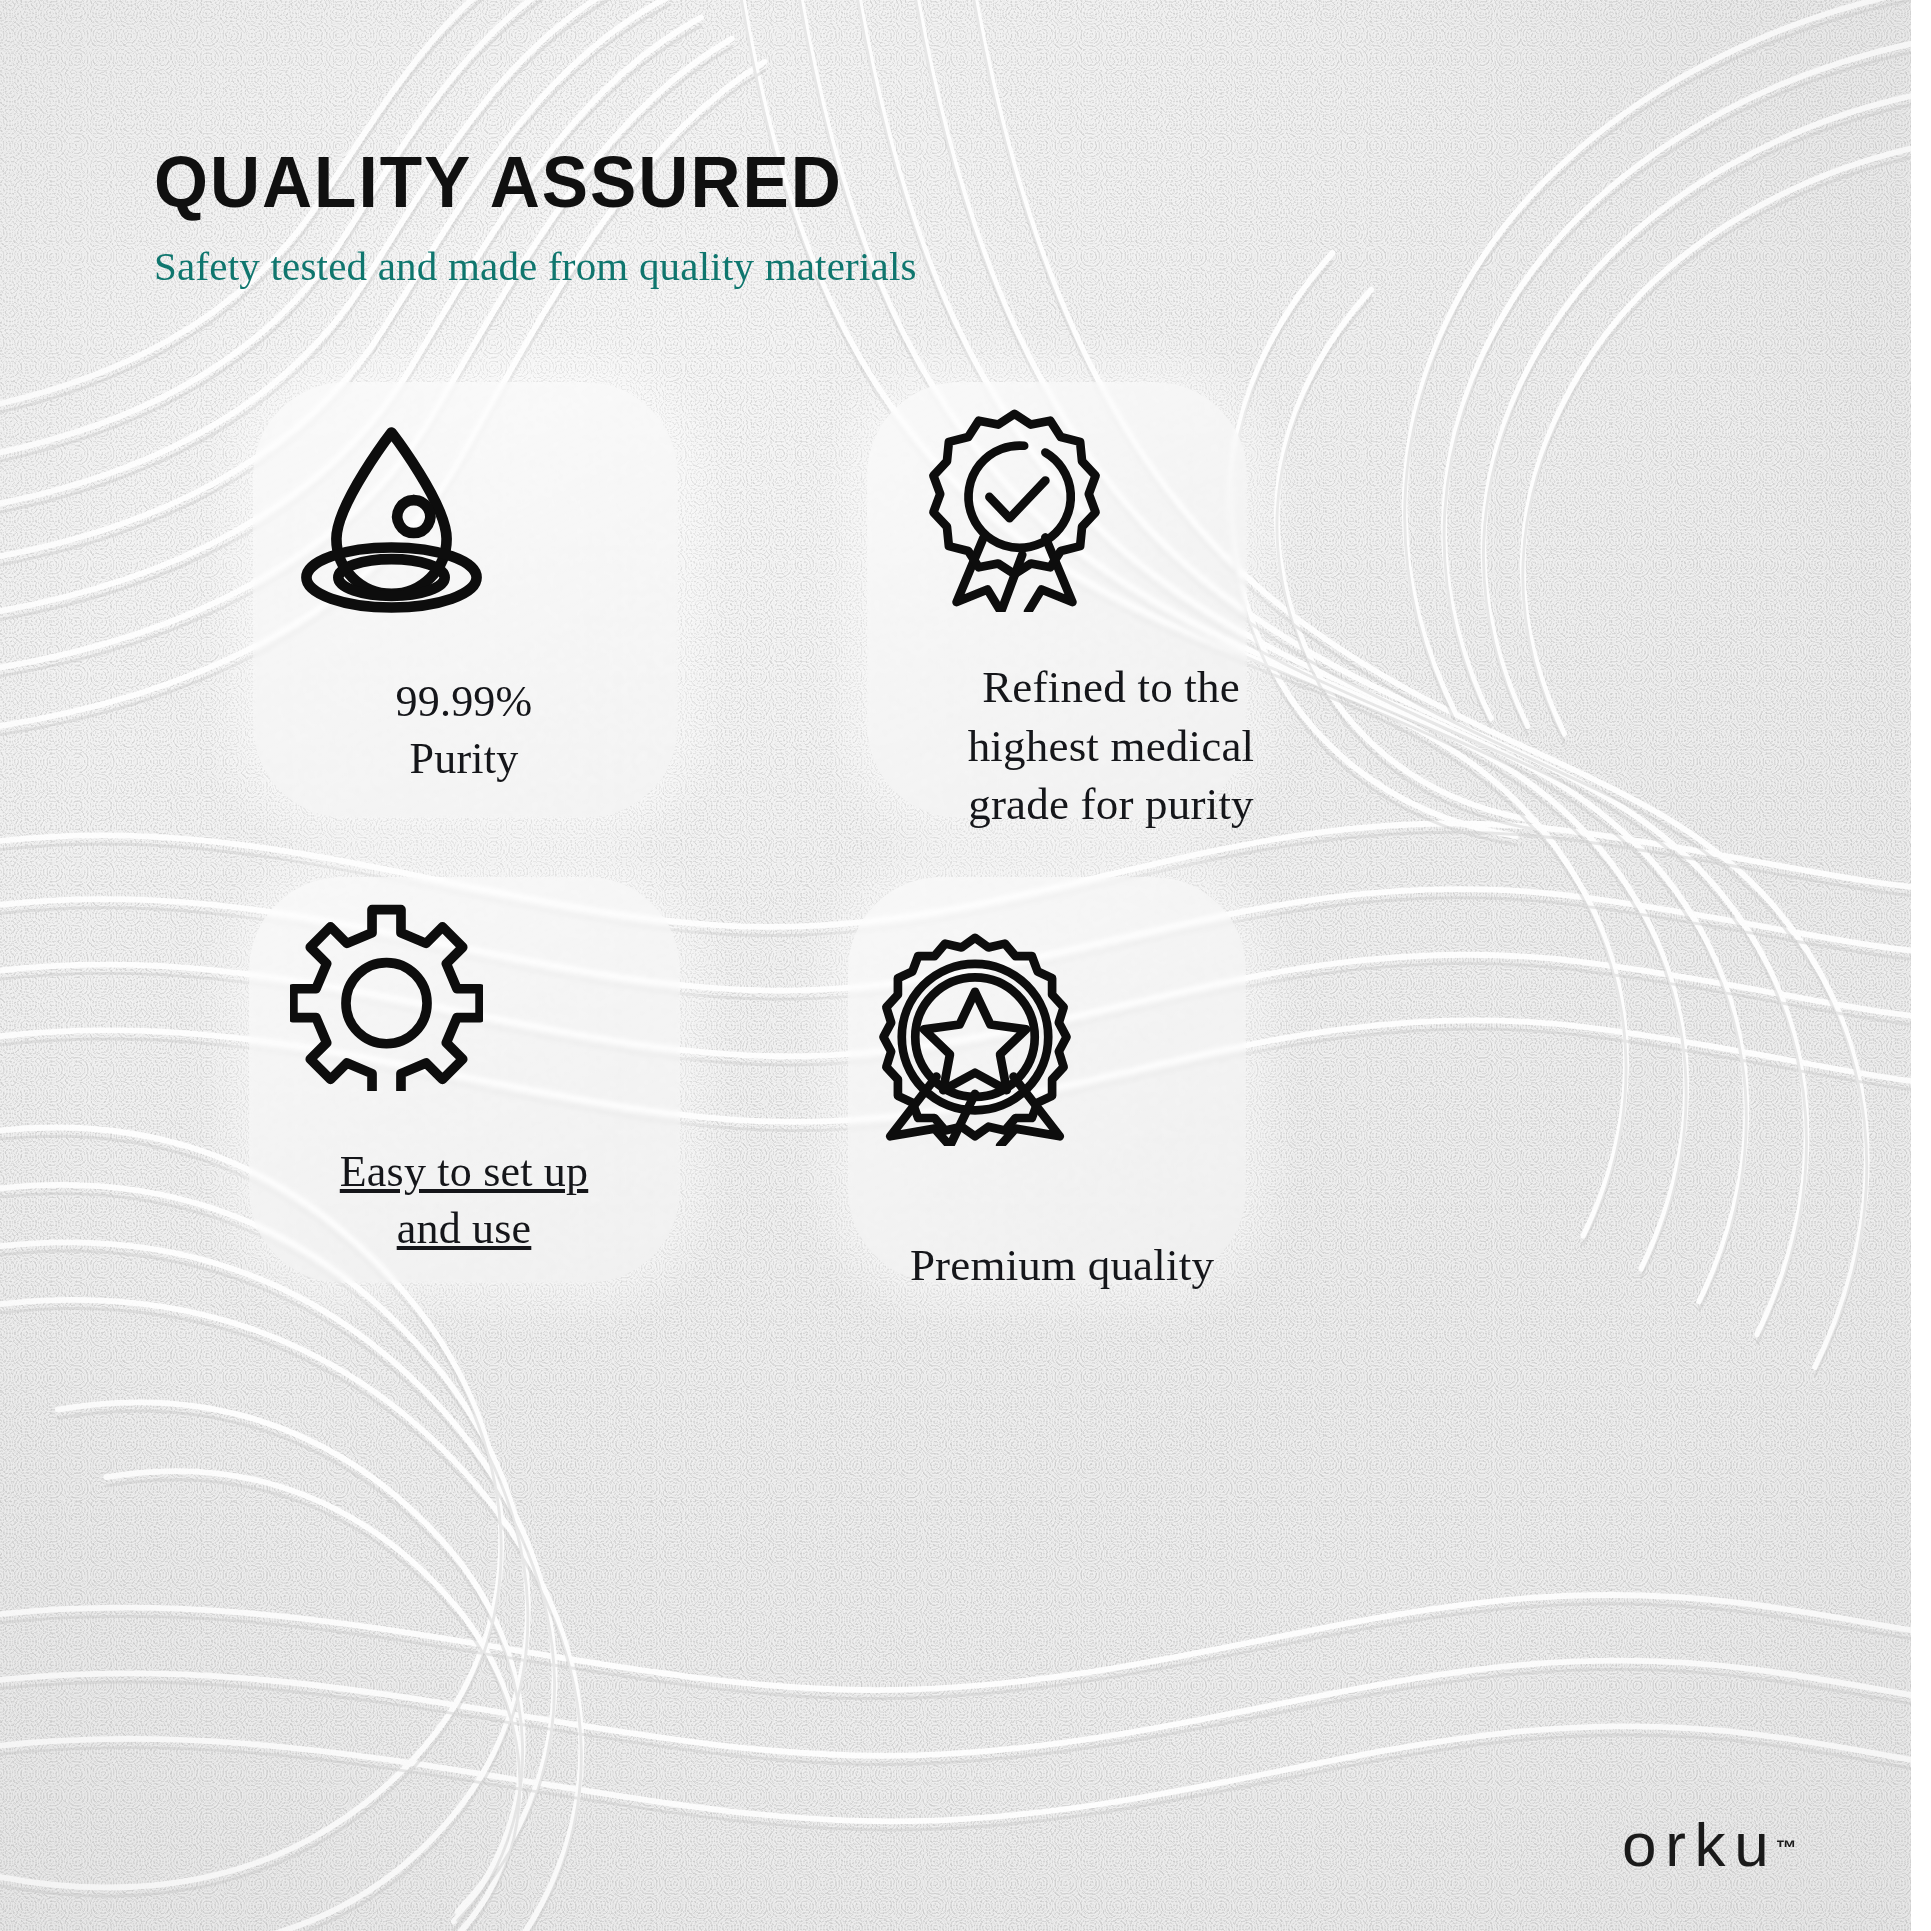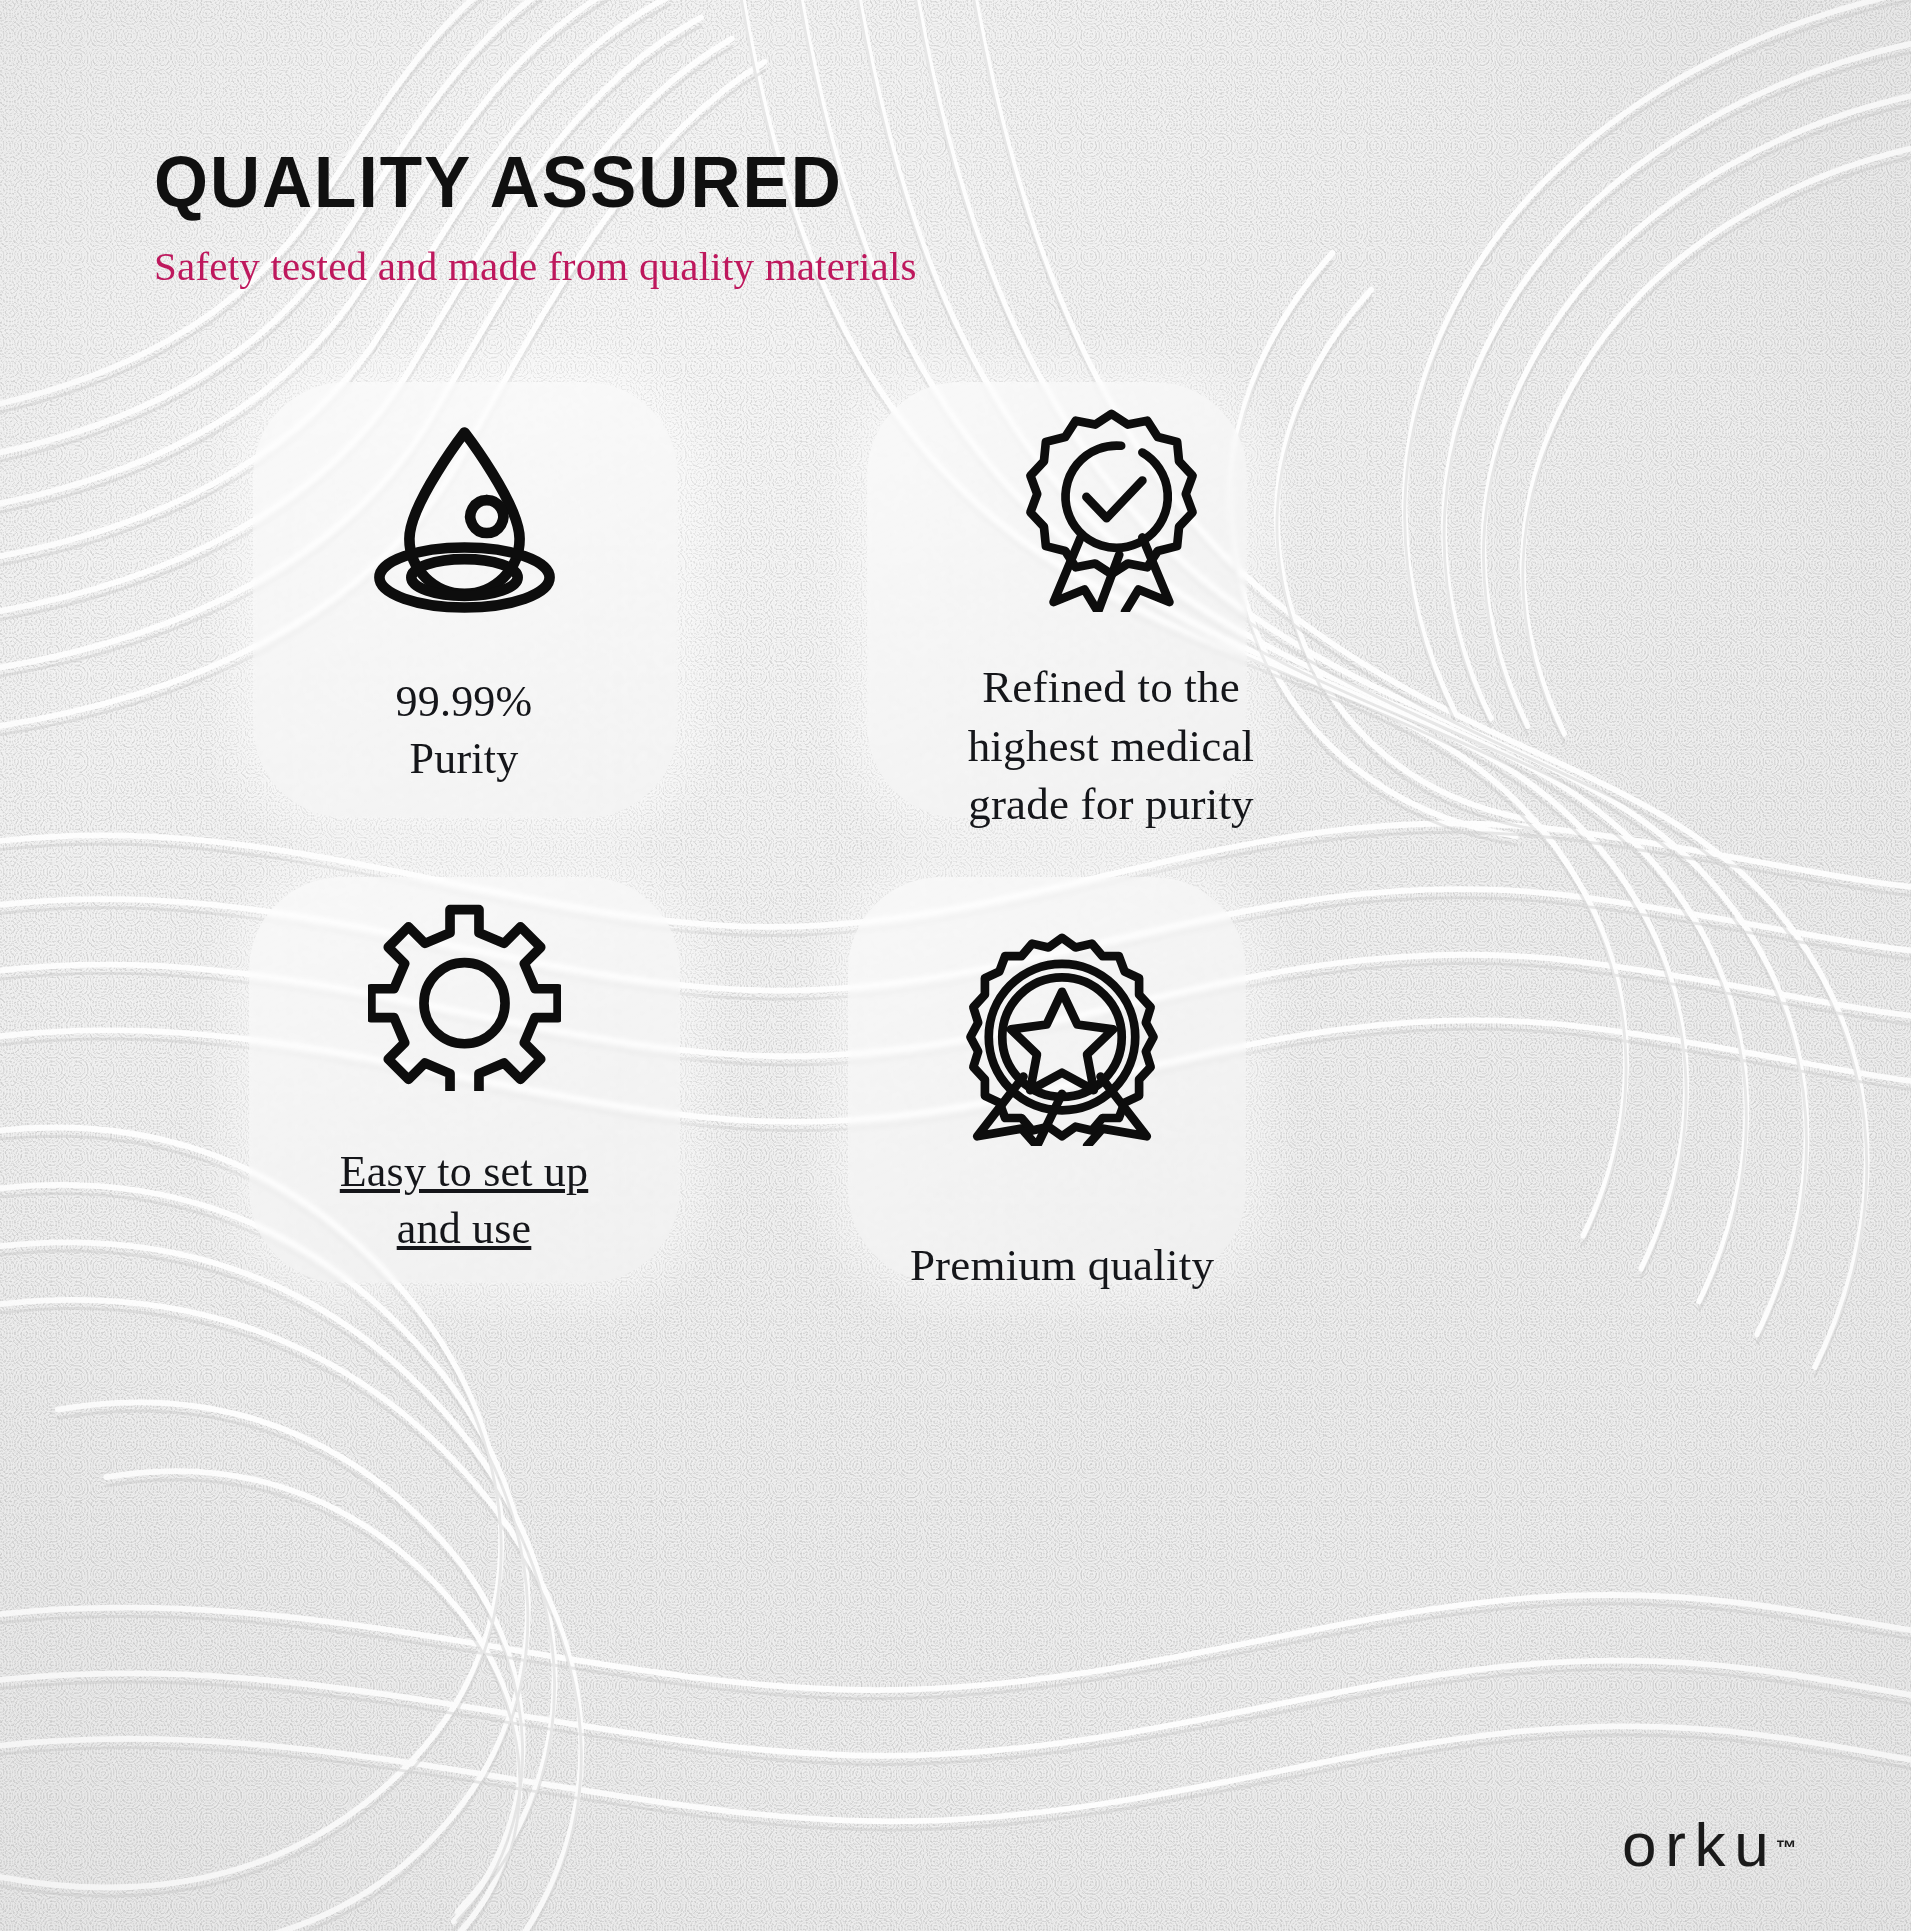--- a/index.html
+++ b/index.html
@@ -66,21 +66,21 @@
     transform: scaleX(.95);
     transform-origin: left center;
     white-space: nowrap;
   }
   .subtitle {
     margin: 25px 0 0 0;
     font-family: "Liberation Serif", serif;
     font-weight: 400;
     font-size: 41px;
     line-height: 1.15;
-    color: #be185d;
+    color: #0f766e;
     letter-spacing: 0.2px;
     white-space: nowrap;
   }
 
   
   .grid {
     position: absolute;
     left: 0; top: 0;
     width: 1931px; height: 1931px;
   }
@@ -97,21 +97,20 @@
   .card-1 { left: 253px;  top: 382px;  width: 425px; height: 436px; }
   .card-2 { left: 867px;  top: 382px;  width: 380px; height: 436px; }
   .card-3 { left: 249px;  top: 877px;  width: 431px; height: 406px; }
   .card-4 { left: 848px;  top: 877px;  width: 398px; height: 406px; }
 
   
   .feature {
     position: absolute;
     display: flex;
     flex-direction: column;
-    align-items: center;
     text-align: center;
   }
   .f1 { left: 290px;  top: 415px;  width: 348px; }
   .f2 { left: 918px;  top: 404px;  width: 386px; }
   .f3 { left: 290px;  top: 898px;  width: 348px; }
   .f4 { left: 869px;  top: 932px;  width: 386px; gap: 48px; }
 
   .icon-wrap { display: block; line-height: 0; }
   .icon-wrap svg { display: block; }
 

